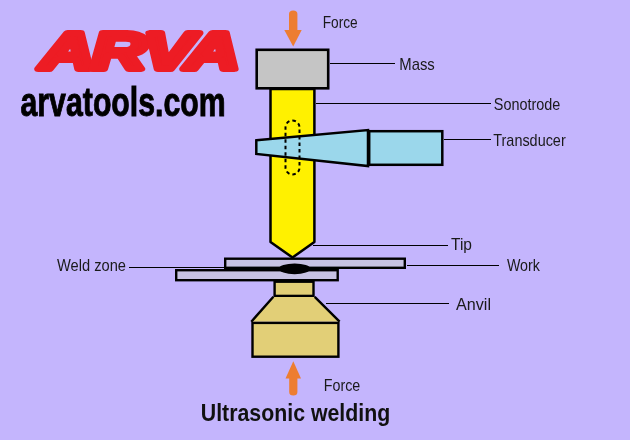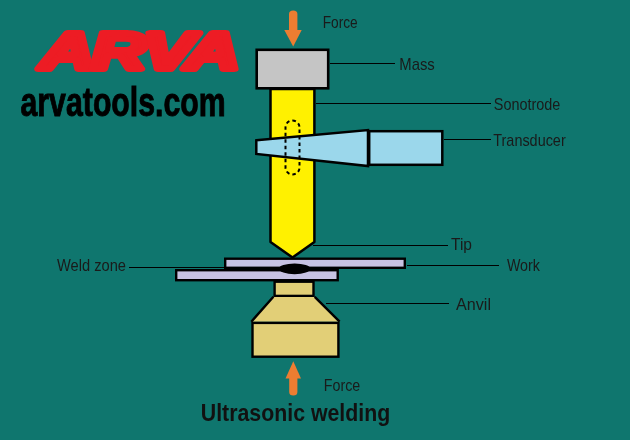--- a/index.html
+++ b/index.html
@@ -1,16 +1,16 @@
 <!DOCTYPE html>
 <html><head>
 <meta charset="utf-8">
 <style>
   html,body{margin:0;padding:0;background:#ffffff;}
-  #page{position:relative;width:630px;height:440px;background:#0f766e;overflow:hidden;
+  #page{position:relative;width:630px;height:440px;background:#c4b5fd;overflow:hidden;
         font-family:"Liberation Sans", sans-serif;}
   svg{position:absolute;left:0;top:0;}
 </style>
 </head>
 <body>
 <div id="page">
 <svg width="630" height="440" viewBox="0 0 630 440" xmlns="http://www.w3.org/2000/svg">
 
   <text transform="translate(40,69) scale(1.475,1)" x="0" y="0" font-size="51.5" font-weight="bold" font-style="italic" fill="#ED1C24" stroke="#ED1C24" stroke-width="5.8" stroke-linejoin="round" letter-spacing="-2.2">ARVA</text>
 

